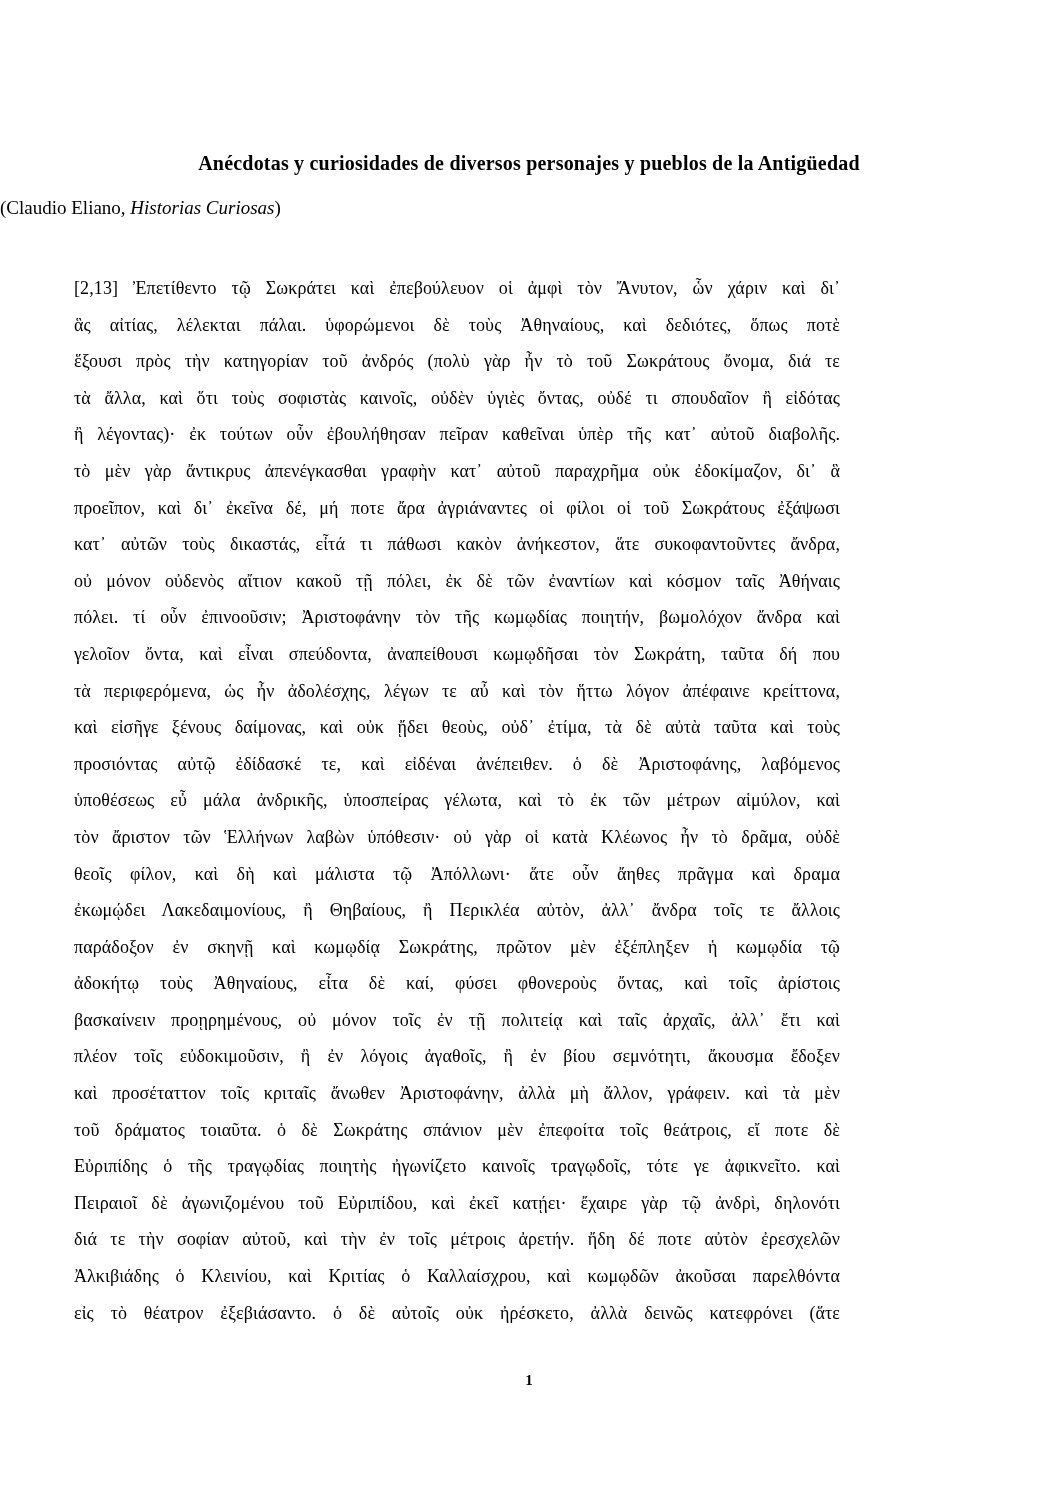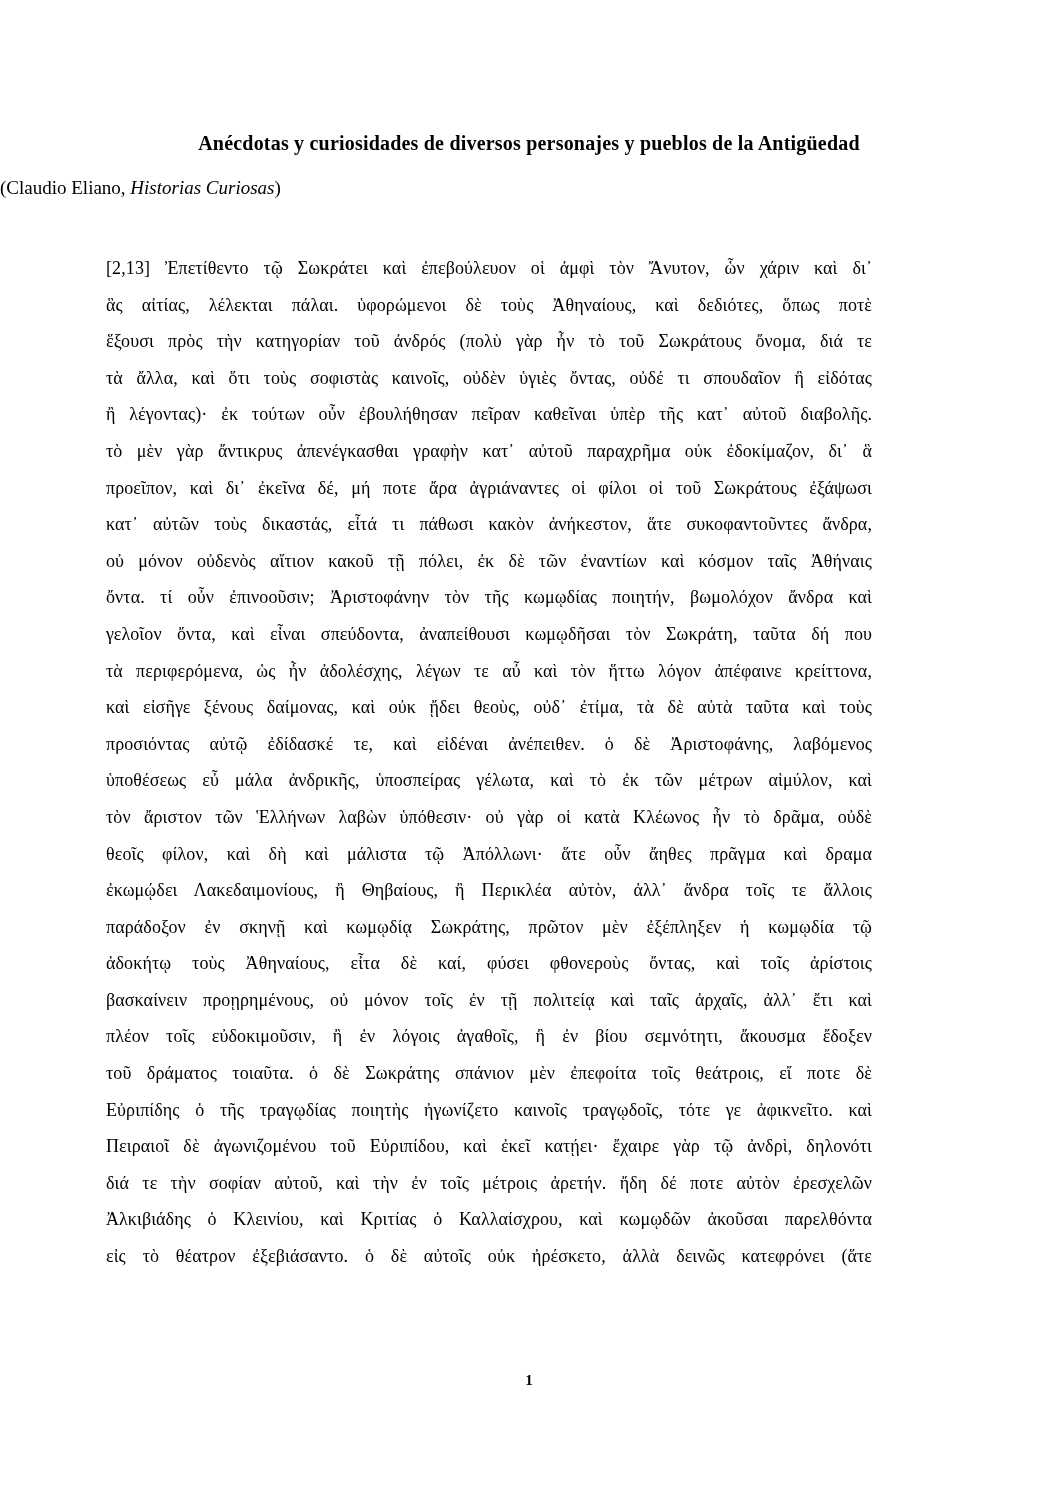--- a/index.html
+++ b/index.html
@@ -16,32 +16,33 @@
     font-family: "Liberation Serif", serif;
     overflow: hidden;
   }
   .doc-title {
     padding-top: 131px;
     text-align: center;
     font-size: 20px;
     font-weight: bold;
     line-height: 24px;
     letter-spacing: 0.2px;
+    margin-top: 20px;
   }
   .byline {
     margin-top: 21px;
     text-align: left;
     font-size: 19px;
     line-height: 24px;
   }
   .byline .work-title {
     font-style: italic;
   }
   .body-text {
-    margin: 50px auto 0 106px;
+    margin: 50px auto 0 74px;
     width: 766px;
     font-size: 18px;
     letter-spacing: 0.1px;
   }
   .body-text .line {
     height: 36.6px;
     line-height: 36.6px;
     text-align: justify;
     text-align-last: justify;
     white-space: nowrap;
@@ -69,33 +70,34 @@
   <div class="body-text" lang="grc">
       <div class="line">[2,13] Ἐπετίθεντο τῷ Σωκράτει καὶ ἐπεβούλευον οἱ ἀμφὶ τὸν Ἄνυτον, ὧν χάριν καὶ δι᾽</div>
       <div class="line">ἃς αἰτίας, λέλεκται πάλαι. ὑφορώμενοι δὲ τοὺς Ἀθηναίους, καὶ δεδιότες, ὅπως ποτὲ</div>
       <div class="line">ἕξουσι πρὸς τὴν κατηγορίαν τοῦ ἀνδρός (πολὺ γὰρ ἦν τὸ τοῦ Σωκράτους ὄνομα, διά τε</div>
       <div class="line">τὰ ἄλλα, καὶ ὅτι τοὺς σοφιστὰς καινοῖς, οὐδὲν ὑγιὲς ὄντας, οὐδέ τι σπουδαῖον ἢ εἰδότας</div>
       <div class="line">ἢ λέγοντας)· ἐκ τούτων οὖν ἐβουλήθησαν πεῖραν καθεῖναι ὑπὲρ τῆς κατ᾽ αὐτοῦ διαβολῆς.</div>
       <div class="line">τὸ μὲν γὰρ ἄντικρυς ἀπενέγκασθαι γραφὴν κατ᾽ αὐτοῦ παραχρῆμα οὐκ ἐδοκίμαζον, δι᾽ ἃ</div>
       <div class="line">προεῖπον, καὶ δι᾽ ἐκεῖνα δέ, μή ποτε ἄρα ἀγριάναντες οἱ φίλοι οἱ τοῦ Σωκράτους ἐξάψωσι</div>
       <div class="line">κατ᾽ αὐτῶν τοὺς δικαστάς, εἶτά τι πάθωσι κακὸν ἀνήκεστον, ἅτε συκοφαντοῦντες ἄνδρα,</div>
       <div class="line">οὐ μόνον οὐδενὸς αἴτιον κακοῦ τῇ πόλει, ἐκ δὲ τῶν ἐναντίων καὶ κόσμον ταῖς Ἀθήναις</div>
-      <div class="line">ὄντα. τί οὖν ἐπινοοῦσιν; Ἀριστοφάνην τὸν τῆς κωμῳδίας ποιητήν, βωμολόχον ἄνδρα καὶ</div>
+      <div class="line">πόλει. τί οὖν ἐπινοοῦσιν; Ἀριστοφάνην τὸν τῆς κωμῳδίας ποιητήν, βωμολόχον ἄνδρα καὶ</div>
       <div class="line">γελοῖον ὄντα, καὶ εἶναι σπεύδοντα, ἀναπείθουσι κωμῳδῆσαι τὸν Σωκράτη, ταῦτα δή που</div>
       <div class="line">τὰ περιφερόμενα, ὡς ἦν ἀδολέσχης, λέγων τε αὖ καὶ τὸν ἥττω λόγον ἀπέφαινε κρείττονα,</div>
       <div class="line">καὶ εἰσῆγε ξένους δαίμονας, καὶ οὐκ ᾔδει θεοὺς, οὐδ᾽ ἐτίμα, τὰ δὲ αὐτὰ ταῦτα καὶ τοὺς</div>
       <div class="line">προσιόντας αὐτῷ ἐδίδασκέ τε, καὶ εἰδέναι ἀνέπειθεν. ὁ δὲ Ἀριστοφάνης, λαβόμενος</div>
       <div class="line">ὑποθέσεως εὖ μάλα ἀνδρικῆς, ὑποσπείρας γέλωτα, καὶ τὸ ἐκ τῶν μέτρων αἱμύλον, καὶ</div>
       <div class="line">τὸν ἄριστον τῶν Ἑλλήνων λαβὼν ὑπόθεσιν· οὐ γὰρ οἱ κατὰ Κλέωνος ἦν τὸ δρᾶμα, οὐδὲ</div>
       <div class="line">θεοῖς φίλον, καὶ δὴ καὶ μάλιστα τῷ Ἀπόλλωνι· ἅτε οὖν ἄηθες πρᾶγμα καὶ δραμα</div>
       <div class="line">ἐκωμῴδει Λακεδαιμονίους, ἢ Θηβαίους, ἢ Περικλέα αὐτὸν, ἀλλ᾽ ἄνδρα τοῖς τε ἄλλοις</div>
       <div class="line">παράδοξον ἐν σκηνῇ καὶ κωμῳδίᾳ Σωκράτης, πρῶτον μὲν ἐξέπληξεν ἡ κωμῳδία τῷ</div>
       <div class="line">ἀδοκήτῳ τοὺς Ἀθηναίους, εἶτα δὲ καί, φύσει φθονεροὺς ὄντας, καὶ τοῖς ἀρίστοις</div>
       <div class="line">βασκαίνειν προῃρημένους, οὐ μόνον τοῖς ἐν τῇ πολιτείᾳ καὶ ταῖς ἀρχαῖς, ἀλλ᾽ ἔτι καὶ</div>
       <div class="line">πλέον τοῖς εὐδοκιμοῦσιν, ἢ ἐν λόγοις ἀγαθοῖς, ἢ ἐν βίου σεμνότητι, ἄκουσμα ἔδοξεν</div>
+      <div class="line">καὶ προσέταττον τοῖς κριταῖς ἄνωθεν Ἀριστοφάνην, ἀλλὰ μὴ ἄλλον, γράφειν. καὶ τὰ μὲν</div>
       <div class="line">τοῦ δράματος τοιαῦτα. ὁ δὲ Σωκράτης σπάνιον μὲν ἐπεφοίτα τοῖς θεάτροις, εἴ ποτε δὲ</div>
       <div class="line">Εὐριπίδης ὁ τῆς τραγῳδίας ποιητὴς ἠγωνίζετο καινοῖς τραγῳδοῖς, τότε γε ἀφικνεῖτο. καὶ</div>
       <div class="line">Πειραιοῖ δὲ ἀγωνιζομένου τοῦ Εὐριπίδου, καὶ ἐκεῖ κατῄει· ἔχαιρε γὰρ τῷ ἀνδρὶ, δηλονότι</div>
       <div class="line">διά τε τὴν σοφίαν αὐτοῦ, καὶ τὴν ἐν τοῖς μέτροις ἀρετήν. ἤδη δέ ποτε αὐτὸν ἐρεσχελῶν</div>
       <div class="line">Ἀλκιβιάδης ὁ Κλεινίου, καὶ Κριτίας ὁ Καλλαίσχρου, καὶ κωμῳδῶν ἀκοῦσαι παρελθόντα</div>
       <div class="line">εἰς τὸ θέατρον ἐξεβιάσαντο. ὁ δὲ αὐτοῖς οὐκ ἠρέσκετο, ἀλλὰ δεινῶς κατεφρόνει (ἅτε</div>
     </div>
 
   <div class="page-number">1</div>
 

